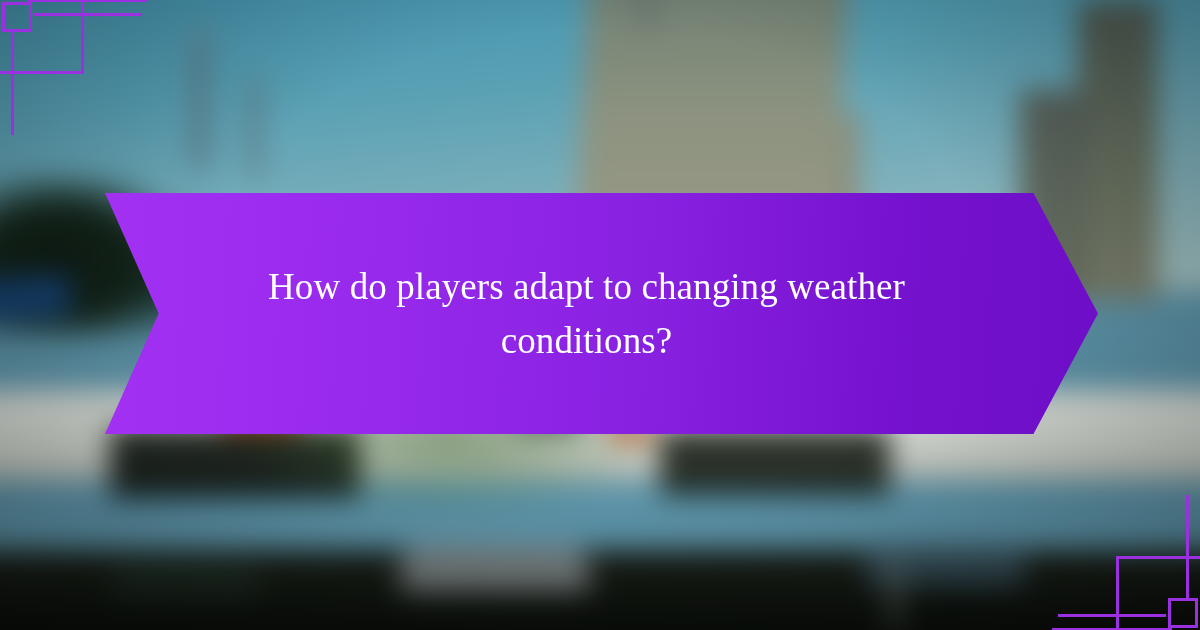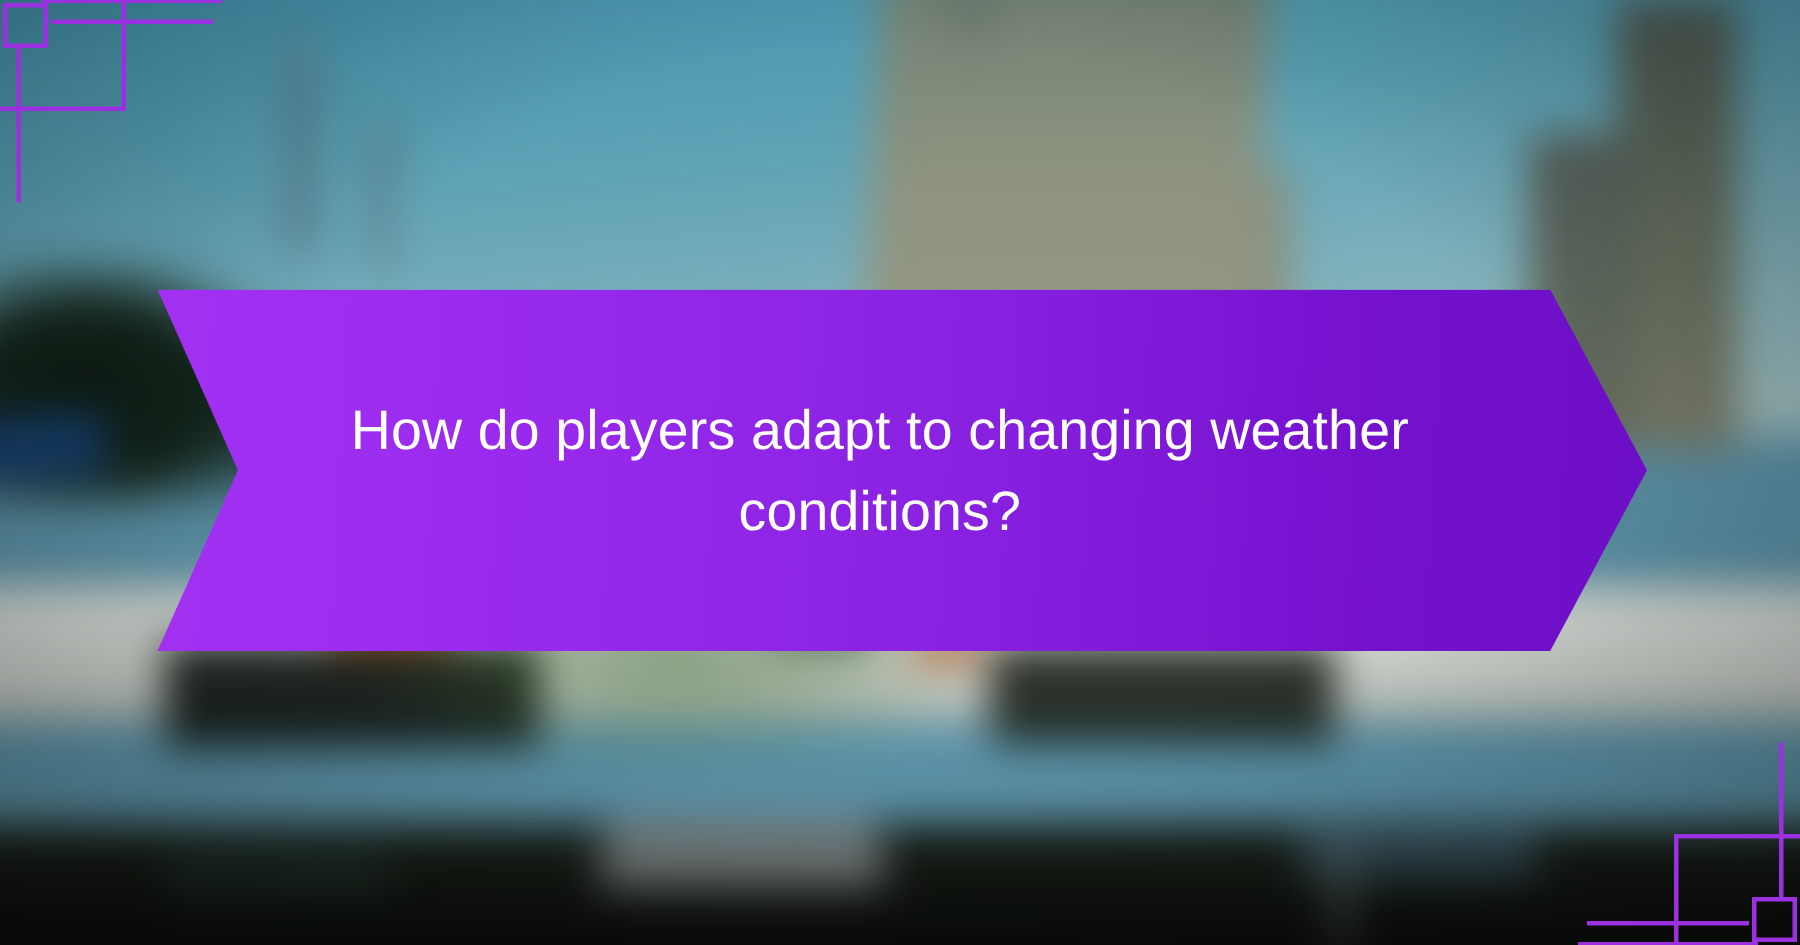--- a/index.html
+++ b/index.html
@@ -5,21 +5,21 @@
   html, body {
     margin: 0;
     padding: 0;
     background: #000;
   }
   #stage {
     position: relative;
     width: 1200px;
     height: 630px;
     overflow: hidden;
-    font-family: Liberation Sans, sans-serif;
+    font-family: Liberation Serif, serif;
   }
 
   
   .bg-photo {
     position: absolute;
     inset: -40px;
     background-color: #5c93a8;
     filter: blur(14px);
   }
   .bg-layer { position: absolute; inset: 0; }

